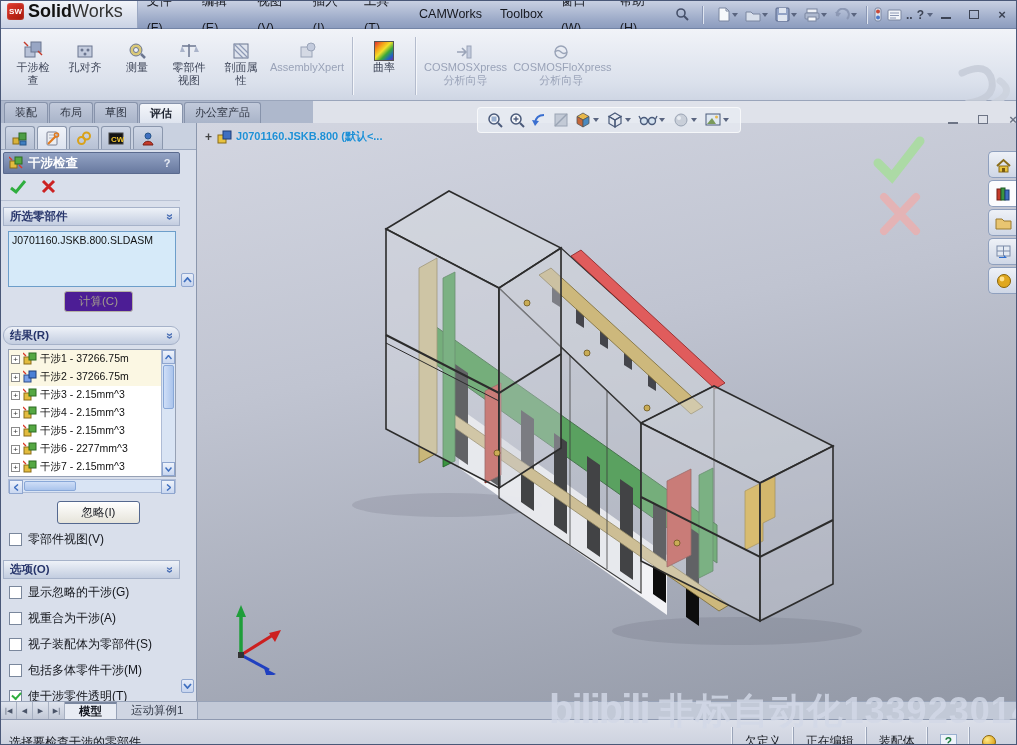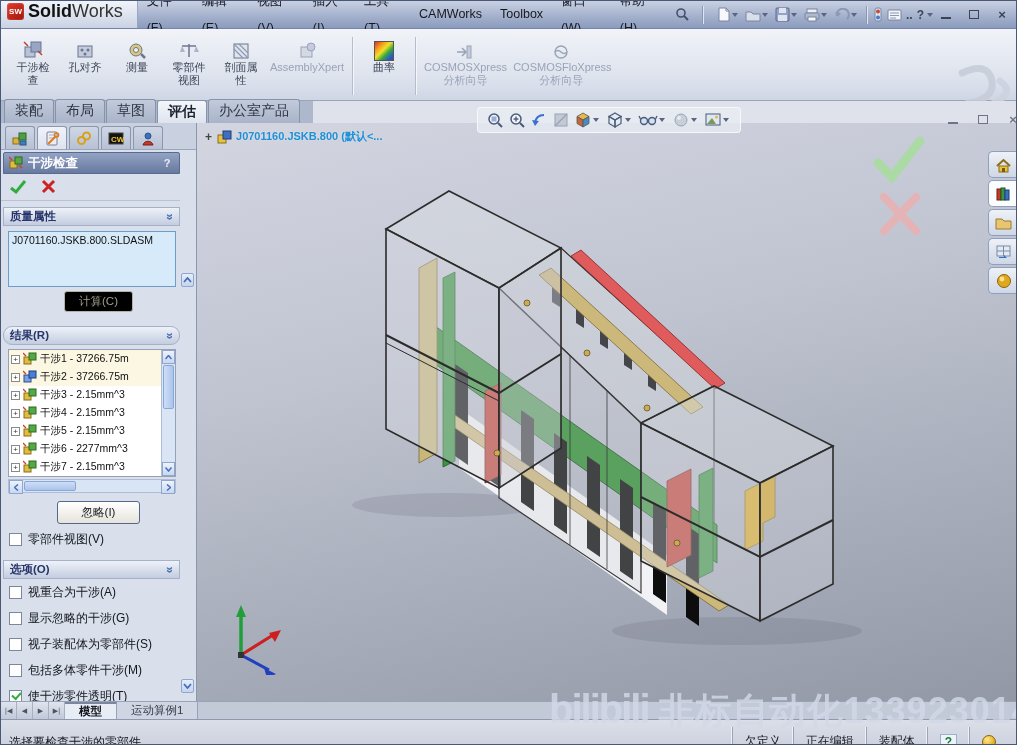--- a/index.html
+++ b/index.html
@@ -41,21 +41,21 @@
   .rbtn .ric { height:26px; display:flex; align-items:flex-end; justify-content:center; }
   .rlbl { font-size:11px; line-height:13px; text-align:center; color:#3f4659; }
   .rbtn.dis .rlbl { color:#9aa3b8; }
   .rlbl.narrow { max-width:42px; } .rlbl.wide { max-width:96px; }
   .rsep { width:1px; height:58px; background:#b4bccd; box-shadow:1px 0 0 #f4f6fa; margin:4px 5px; }
   #dslogo { position:absolute; right:4px; top:30px; opacity:.85; }
 
   
   #tabrow { position:absolute; left:0; top:100px; width:312px; height:22px;
     background:#aeb8cc; display:flex; align-items:flex-end; padding-left:3px; }
-  .ctab { padding:2px 10px 3px 10px; font-size:14px; color:#2e3442; background:linear-gradient(#c2cadb,#a9b4c9);
+  .ctab { padding:2px 10px 3px 10px; font-size:11px; color:#2e3442; background:linear-gradient(#c2cadb,#a9b4c9);
     border:1px solid #8793ab; border-bottom:none; border-radius:3px 3px 0 0; margin-right:1px; white-space:nowrap; }
   .ctab.active { background:linear-gradient(#f4f6fa,#dde3ee); font-weight:bold; color:#1d2330; position:relative; top:1px; }
   #topstrip { position:absolute; left:312px; top:100px; width:705px; height:22px; background:#dfe2ea; }
 
   
   #panel { position:absolute; left:0; top:122px; width:196px; height:578px;
     background:#d9dfeb; border-right:1px solid #8b97ad; overflow:hidden; }
   #paneltabs { display:flex; gap:2px; padding:3px 2px 0 4px; height:27px; background:#c9d1e0;
     border-bottom:1px solid #9aa6bd;}
   .ptab { width:30px; height:23px; border:1px solid #8b97ad; border-bottom:none; border-radius:3px 3px 0 0;
@@ -72,21 +72,21 @@
   .grphdr { height:19px; margin:6px 16px 0 2px; background:linear-gradient(#eef2f8,#c3cde0);
     border:1px solid #a6b2c9; display:flex; align-items:center; padding:0 6px; }
   .grphdr .gtxt { color:#27356b; font-weight:bold; font-size:11.5px; }
   .chev { margin-left:auto; color:#4a6fb5; font-weight:bold; display:inline-block;
     transform:rotate(-90deg); font-size:12px; }
   #selbox { margin:5px 20px 4px 7px; height:56px; background:#d6eaf9; border:1px solid #6d9eca;
     padding:2px 3px; }
   #selbox .selitem { font-size:10.5px; color:#111; white-space:nowrap; }
   .xpbtn { display:block; margin:2px auto; padding:2px 14px; font-size:11.5px; border-radius:3px;
     border:1px solid #54688f; background:linear-gradient(#ffffff,#e6e4da); color:#15181f; }
-  .xpbtn.dis { border-color:#b5b2a5; color:#a39d8d; background:#000000; }
+  .xpbtn.dis { border-color:#b5b2a5; color:#a39d8d; background:#4c1d95; }
   #resultlist { margin:4px 20px 0 7px; height:128px; background:#fff; border:1px solid #96a1b5;
     position:relative; overflow:hidden; }
   .rrow { display:flex; align-items:center; height:18px; padding-left:2px; white-space:nowrap; }
   .rrow.cream { background:#fbf7e3; }
   .expbox { width:9px; height:9px; border:1px solid #8a8a8a; background:#fff; font-size:8px;
     line-height:7px; text-align:center; color:#333; margin-right:3px; flex:none; }
   .expbox::before { content:"+"; }
   .ricon { margin-right:3px; flex:none; }
   .rtxt { font-size:10.5px; color:#101010; }
   #rvscroll { position:absolute; right:0; top:0; width:14px; height:100%; background:#d9e4f4;
@@ -413,21 +413,21 @@
   <div id="okcancel">
     <svg width="18" height="16">
         <path d="M2,9 L7,13 L16,2" fill="none" stroke="#2fae3f" stroke-width="3"></path>
       </svg>
     <svg width="15" height="15">
         <path d="M2,2 L13,13 M13,2 L2,13" stroke="#cc2222" stroke-width="3"></path>
       </svg>
   </div>
 
   <div class="grphdr">
-    <span class="gtxt">质量属性</span>
+    <span class="gtxt">所选零部件</span>
     <span class="chev">«</span>
   </div>
   <div id="selbox">
     <div class="selitem">J0701160.JSKB.800.SLDASM</div>
   </div>
   <button class="xpbtn dis">计算(C)</button>
 
   <div class="grphdr" style="margin-top:14px;border-radius:9px;">
     <span class="gtxt">结果(R)</span>
     <span class="chev">«</span>
@@ -530,25 +530,25 @@
     <span class="cbox"></span>
     <span class="clabel">零部件视图(V)</span>
   </div>
 
   <div class="grphdr" style="margin-top:8px;">
     <span class="gtxt">选项(O)</span>
     <span class="chev">«</span>
   </div>
   <div class="checkrow">
     <span class="cbox"></span>
-    <span class="clabel">视重合为干涉(A)</span>
+    <span class="clabel">显示忽略的干涉(G)</span>
   </div>
   <div class="checkrow">
     <span class="cbox"></span>
-    <span class="clabel">显示忽略的干涉(G)</span>
+    <span class="clabel">视重合为干涉(A)</span>
   </div>
   <div class="checkrow">
     <span class="cbox"></span>
     <span class="clabel">视子装配体为零部件(S)</span>
   </div>
   <div class="checkrow">
     <span class="cbox"></span>
     <span class="clabel">包括多体零件干涉(M)</span>
   </div>
   <div class="checkrow">

